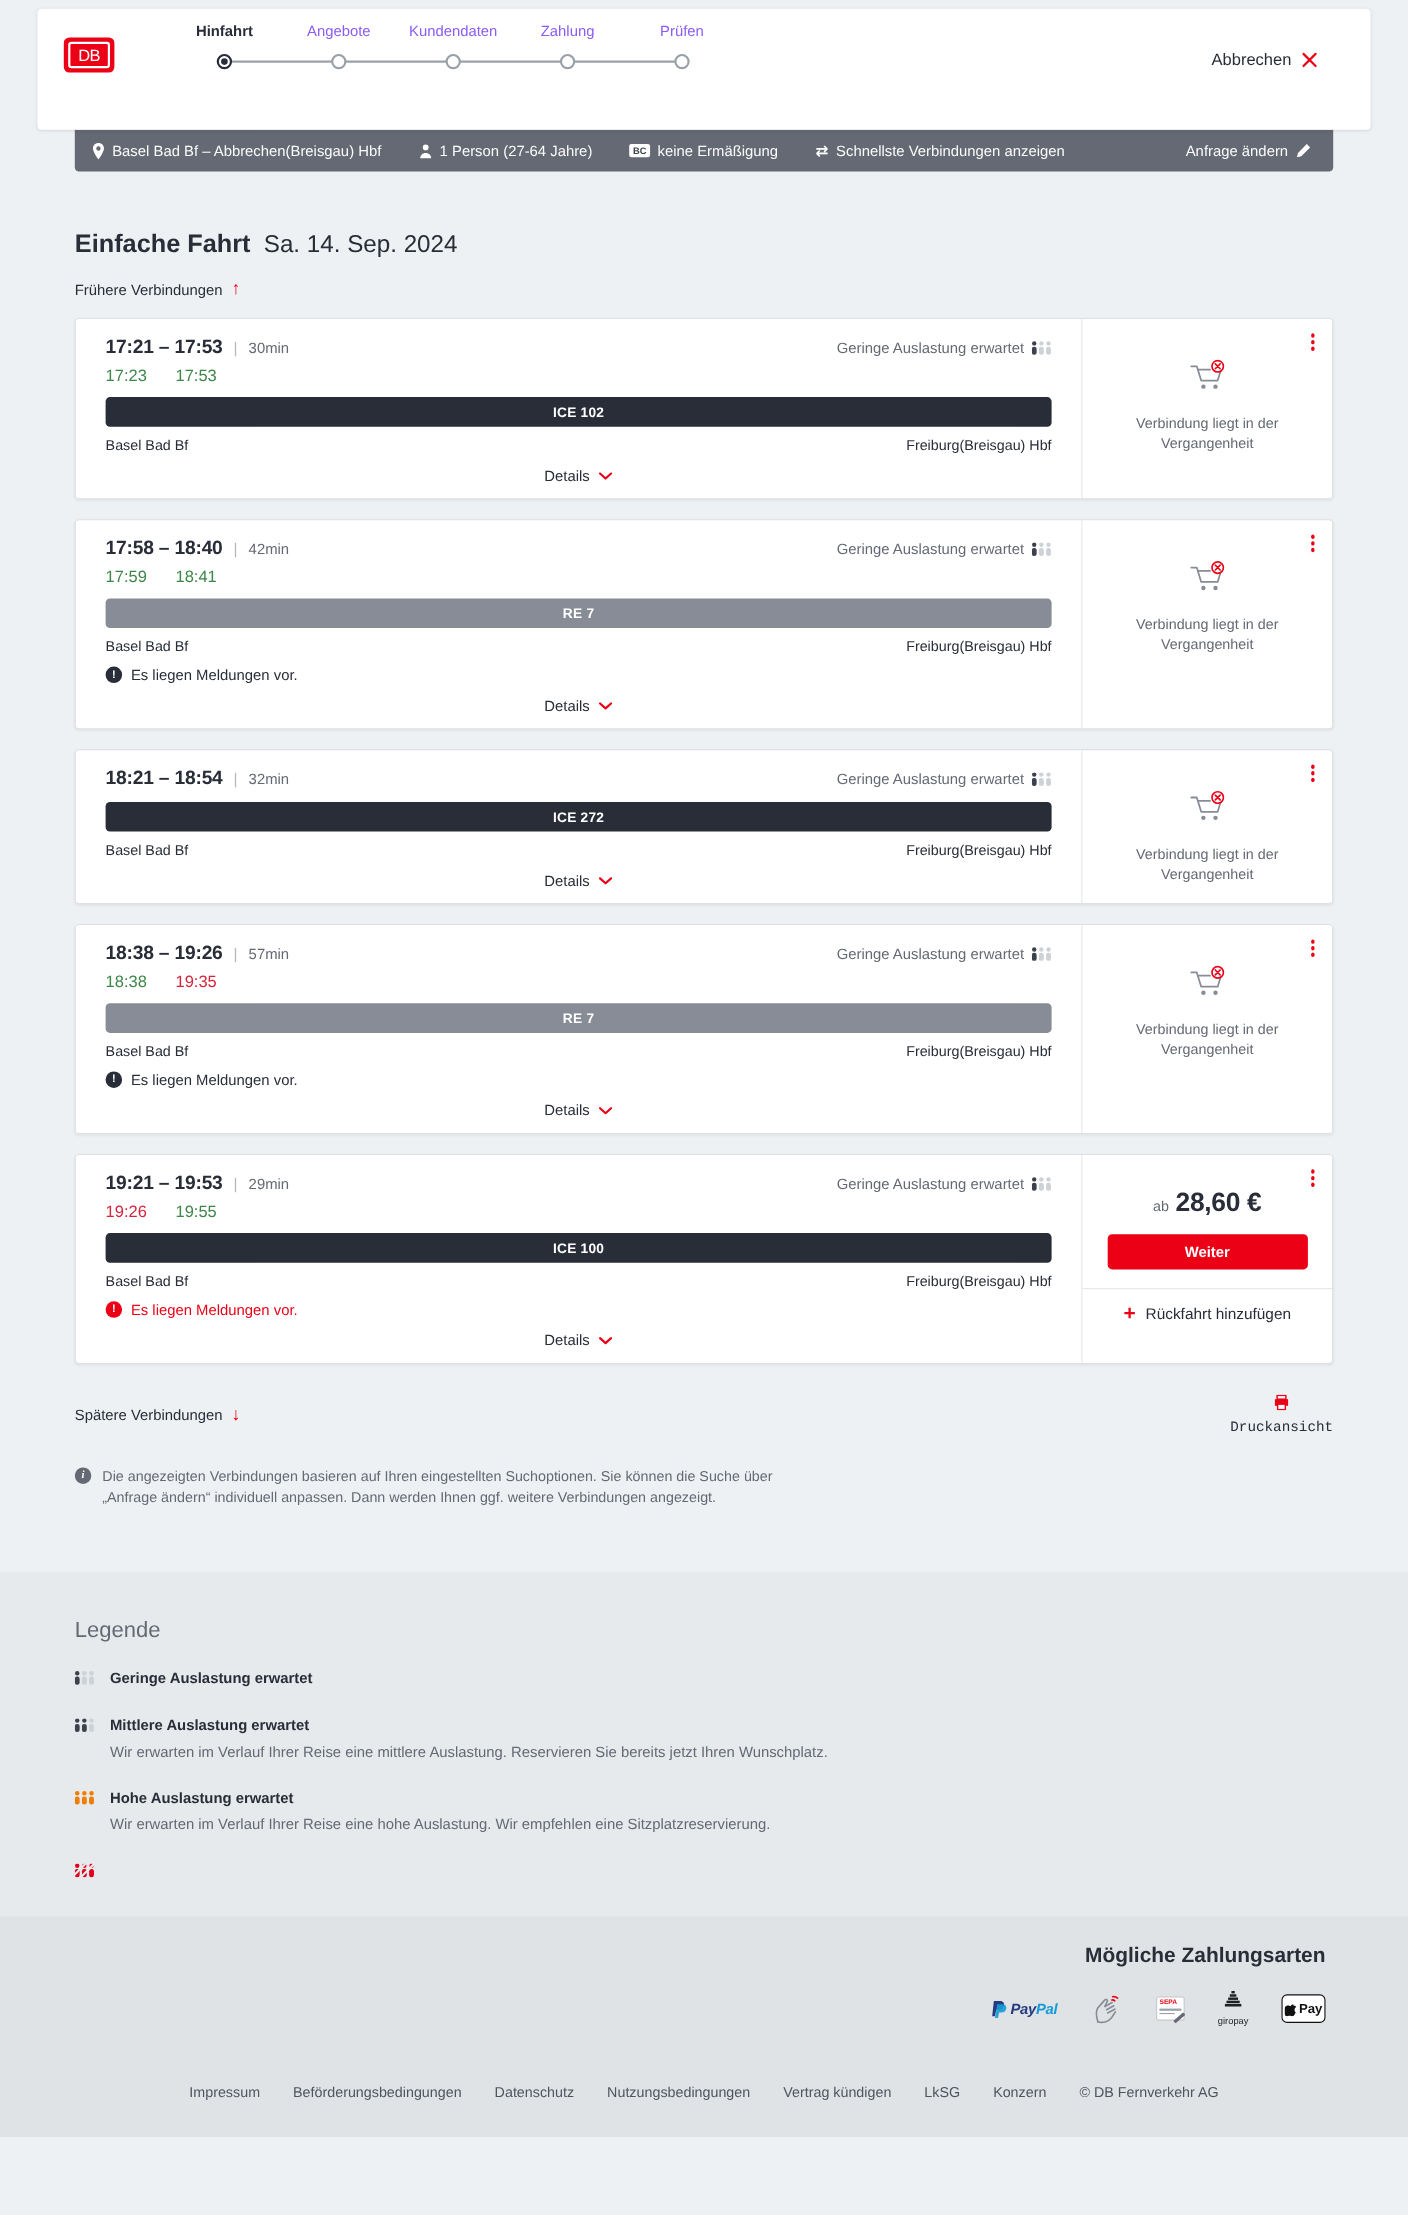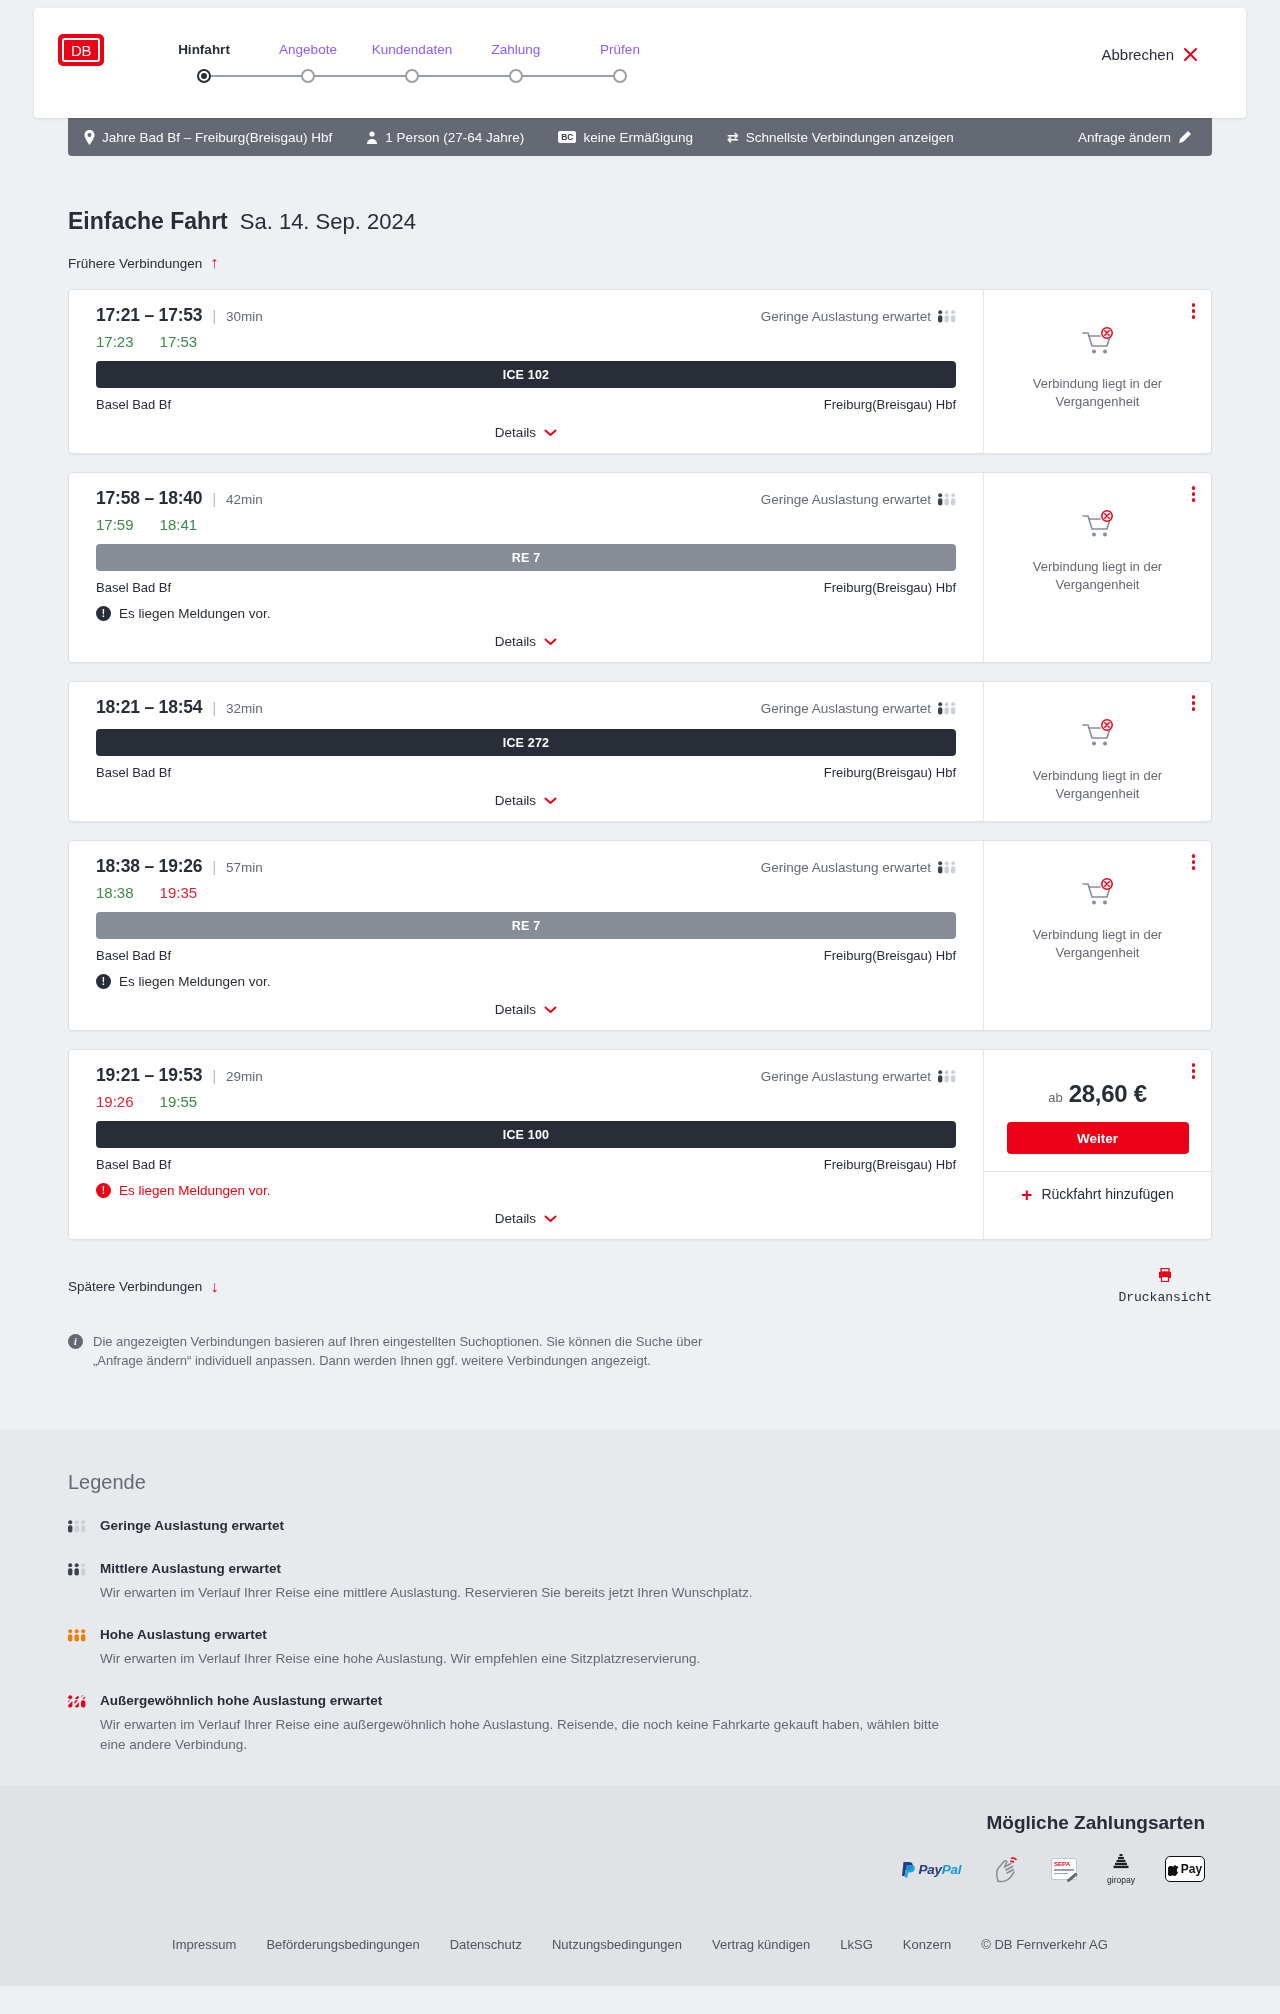--- a/index.html
+++ b/index.html
@@ -18,21 +18,21 @@
   }
   .db-logo{
     margin:26px 0 0 24px; width:46px; height:32px; background:#ec0016;
     border-radius:5px; display:flex; align-items:center; justify-content:center;
   }
   .db-logo-inner{
     width:38px; height:24px; border:2px solid #fff; border-radius:3px;
     display:flex; align-items:center; justify-content:center;
     color:#fff; font-weight:normal; font-size:15px; letter-spacing:-0.5px;
   }
-  .stepper { margin:32px 0 0 48px; position:relative; width:520px; }
+  .stepper { margin:12px 0 0 48px; position:relative; width:520px; }
   .step-labels, .step-circles { display:flex; }
   .step-col { width:104px; text-align:center; }
   .step-label { font-size:13.5px; color:#8b5cf6; }
   .step-label.active { color:#282d37; font-weight:bold; }
   .step-circles { margin-top:9px; position:relative; height:18px; align-items:center; }
   .step-line {
     position:absolute; left:52px; right:52px; top:8px; height:2px; background:#9aa0a8;
   }
   .step-dot {
     width:14px; height:14px; border:2px solid #9aa0a8; border-radius:50%;
@@ -217,21 +217,21 @@
       </svg>
     </button>
   </div>
 </div>
 
 <div class="query-bar">
   <div class="qitem">
     <svg width="11" height="15" viewBox="0 0 11 15">
       <path d="M5.5 0C2.5 0 .5 2.2.5 5c0 3.4 5 10 5 10s5-6.6 5-10c0-2.8-2-5-5-5zm0 7a2 2 0 1 1 0-4 2 2 0 0 1 0 4z" fill="#fff"></path>
     </svg>
-    <span>Jahre Bad Bf – Freiburg(Breisgau) Hbf</span>
+    <span>Basel Bad Bf – Abbrechen(Breisgau) Hbf</span>
   </div>
   <div class="qitem">
     <svg width="12" height="13" viewBox="0 0 12 13">
       <circle cx="6" cy="3" r="2.6" fill="#fff"></circle>
         <path d="M1 13c0-3 2.2-5 5-5s5 2 5 5z" fill="#fff"></path>
     </svg>
     <span>1 Person (27-64 Jahre)</span>
   </div>
   <div class="qitem">
     <span class="bc-badge">BC</span>
@@ -631,24 +631,20 @@
             <circle cx="2.2" cy="2.2" r="2" fill="#e2001a"></circle>
         <rect x="0" y="5.2" width="4.4" height="7.3" rx="2" fill="#e2001a"></rect>
             <circle cx="8.7" cy="2.2" r="2" fill="#e2001a"></circle>
         <rect x="6.5" y="5.2" width="4.4" height="7.3" rx="2" fill="#e2001a"></rect>
             <circle cx="15.2" cy="2.2" r="2" fill="#e2001a"></circle>
         <rect x="13" y="5.2" width="4.4" height="7.3" rx="2" fill="#e2001a"></rect>
           </svg><span class="slash-overlay">
             <i style="left:5px;"></i>
             <i style="left:13px;"></i>
           </span></span>
-    <div>
-      <div class="legend-label">Außergewöhnlich hohe Auslastung erwartet</div>
-      <div class="legend-desc">Wir erwarten im Verlauf Ihrer Reise eine außergewöhnlich hohe Auslastung. Reisende, die noch keine Fahrkarte gekauft haben, wählen bitte eine andere Verbindung.</div>
-    </div>
       </div>
     </div>
 </div>
 
 <div class="pay-section">
   <div class="pay-title">Mögliche Zahlungsarten</div>
   <div class="pay-icons">
     <div class="pp-logo">
       <svg width="15" height="17" viewBox="0 0 15 17">
         <path d="M2.5 1h5.5c2.6 0 4.2 1.6 3.8 4.1-.4 2.4-2.3 3.9-4.8 3.9H4.6l-1 6H1z" fill="#253b80"></path>

